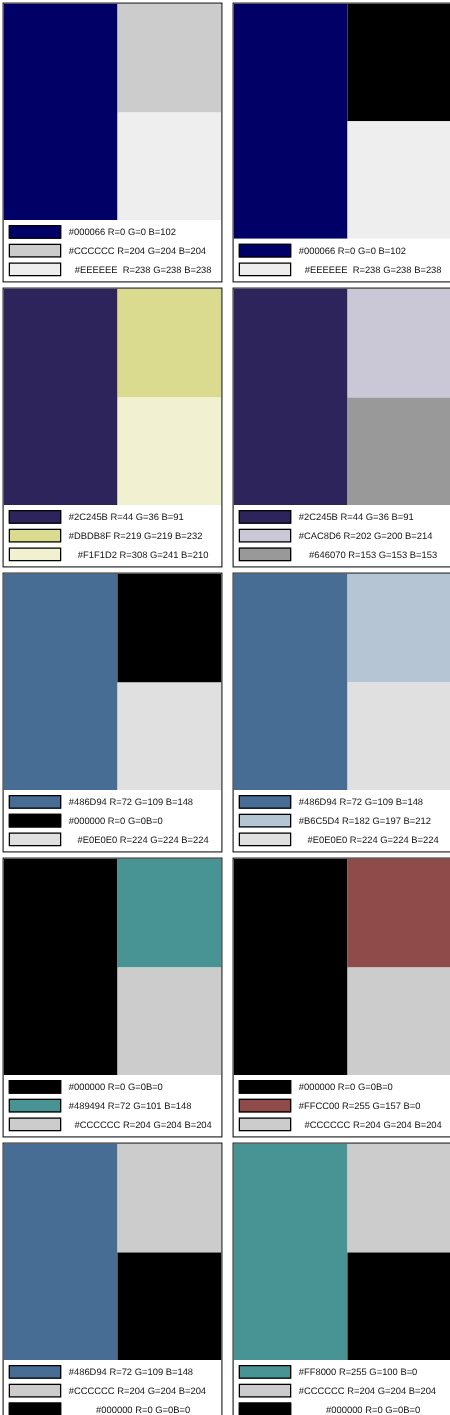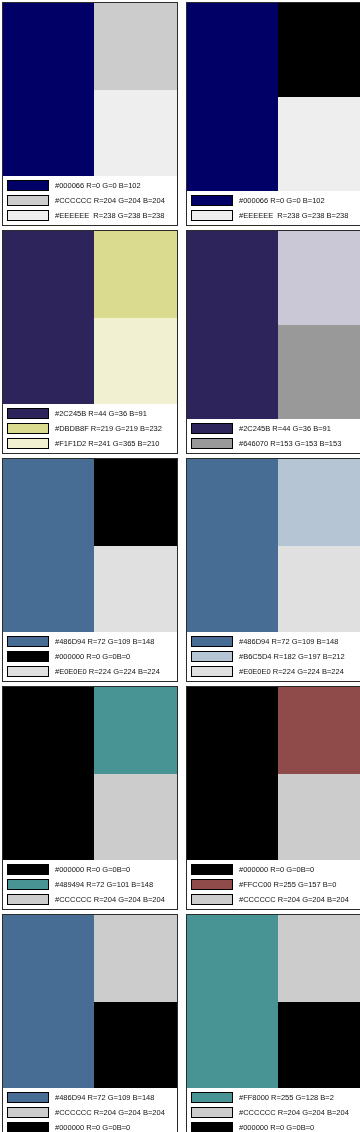--- a/index.html
+++ b/index.html
@@ -58,21 +58,21 @@
     padding: 2px 3px 3px 4px;
     box-sizing: border-box;
   }
   .legend-row {
     display: flex;
     flex-direction: row;
     align-items: center;
     height: 14px;
     margin-bottom: 1px;
   }
-  .legend-row:last-child { margin-bottom: 0; }
+  .legend-row:last-child { margin-bottom: 0; text-align: center; }
 
   .legend-chip {
     width: 42px;
     height: 11px;
     border: 1px solid #000000;
     box-sizing: border-box;
     flex: 0 0 auto;
   }
   .legend-label {
     margin-left: 6px;
@@ -142,38 +142,42 @@
         <div class="legend-row">
           <div class="legend-chip" style="background: rgb(44, 36, 91);"></div>
           <div class="legend-label">#2C245B R=44 G=36 B=91</div>
         </div>
         <div class="legend-row">
           <div class="legend-chip" style="background: rgb(219, 219, 143);"></div>
           <div class="legend-label">#DBDB8F R=219 G=219 B=232</div>
         </div>
         <div class="legend-row">
           <div class="legend-chip" style="background: rgb(241, 241, 210);"></div>
-          <div class="legend-label">#F1F1D2 R=241 G=365 B=210</div>
+          <div class="legend-label">#F1F1D2 R=308 G=241 B=210</div>
         </div>
       </div>
     </div>
     <div class="palette-card">
       <div class="swatch-area">
         <div class="swatch-primary" style="background: rgb(44, 36, 91);"></div>
         <div class="swatch-stack">
           <div class="swatch-secondary" style="background: rgb(202, 200, 214);"></div>
           <div class="swatch-tertiary" style="background: rgb(153, 153, 153);"></div>
         </div>
       </div>
       <div class="legend">
         <div class="legend-row">
           <div class="legend-chip" style="background: rgb(44, 36, 91);"></div>
           <div class="legend-label">#2C245B R=44 G=36 B=91</div>
         </div>
         <div class="legend-row">
+          <div class="legend-chip" style="background: rgb(202, 200, 214);"></div>
+          <div class="legend-label">#CAC8D6 R=202 G=200 B=214</div>
+        </div>
+        <div class="legend-row">
           <div class="legend-chip" style="background: rgb(153, 153, 153);"></div>
           <div class="legend-label">#646070 R=153 G=153 B=153</div>
         </div>
       </div>
     </div>
     <div class="palette-card">
       <div class="swatch-area">
         <div class="swatch-primary" style="background: rgb(72, 109, 148);"></div>
         <div class="swatch-stack">
           <div class="swatch-secondary" style="background: rgb(0, 0, 0);"></div>
@@ -291,21 +295,21 @@
       <div class="swatch-area">
         <div class="swatch-primary" style="background: rgb(72, 148, 148);"></div>
         <div class="swatch-stack">
           <div class="swatch-secondary" style="background: rgb(204, 204, 204);"></div>
           <div class="swatch-tertiary" style="background: rgb(0, 0, 0);"></div>
         </div>
       </div>
       <div class="legend">
         <div class="legend-row">
           <div class="legend-chip" style="background: rgb(72, 148, 148);"></div>
-          <div class="legend-label">#FF8000 R=255 G=128 B=2</div>
+          <div class="legend-label">#FF8000 R=255 G=100 B=0</div>
         </div>
         <div class="legend-row">
           <div class="legend-chip" style="background: rgb(204, 204, 204);"></div>
           <div class="legend-label">#CCCCCC R=204 G=204 B=204</div>
         </div>
         <div class="legend-row">
           <div class="legend-chip" style="background: rgb(0, 0, 0);"></div>
           <div class="legend-label">#000000 R=0 G=0B=0</div>
         </div>
       </div>

